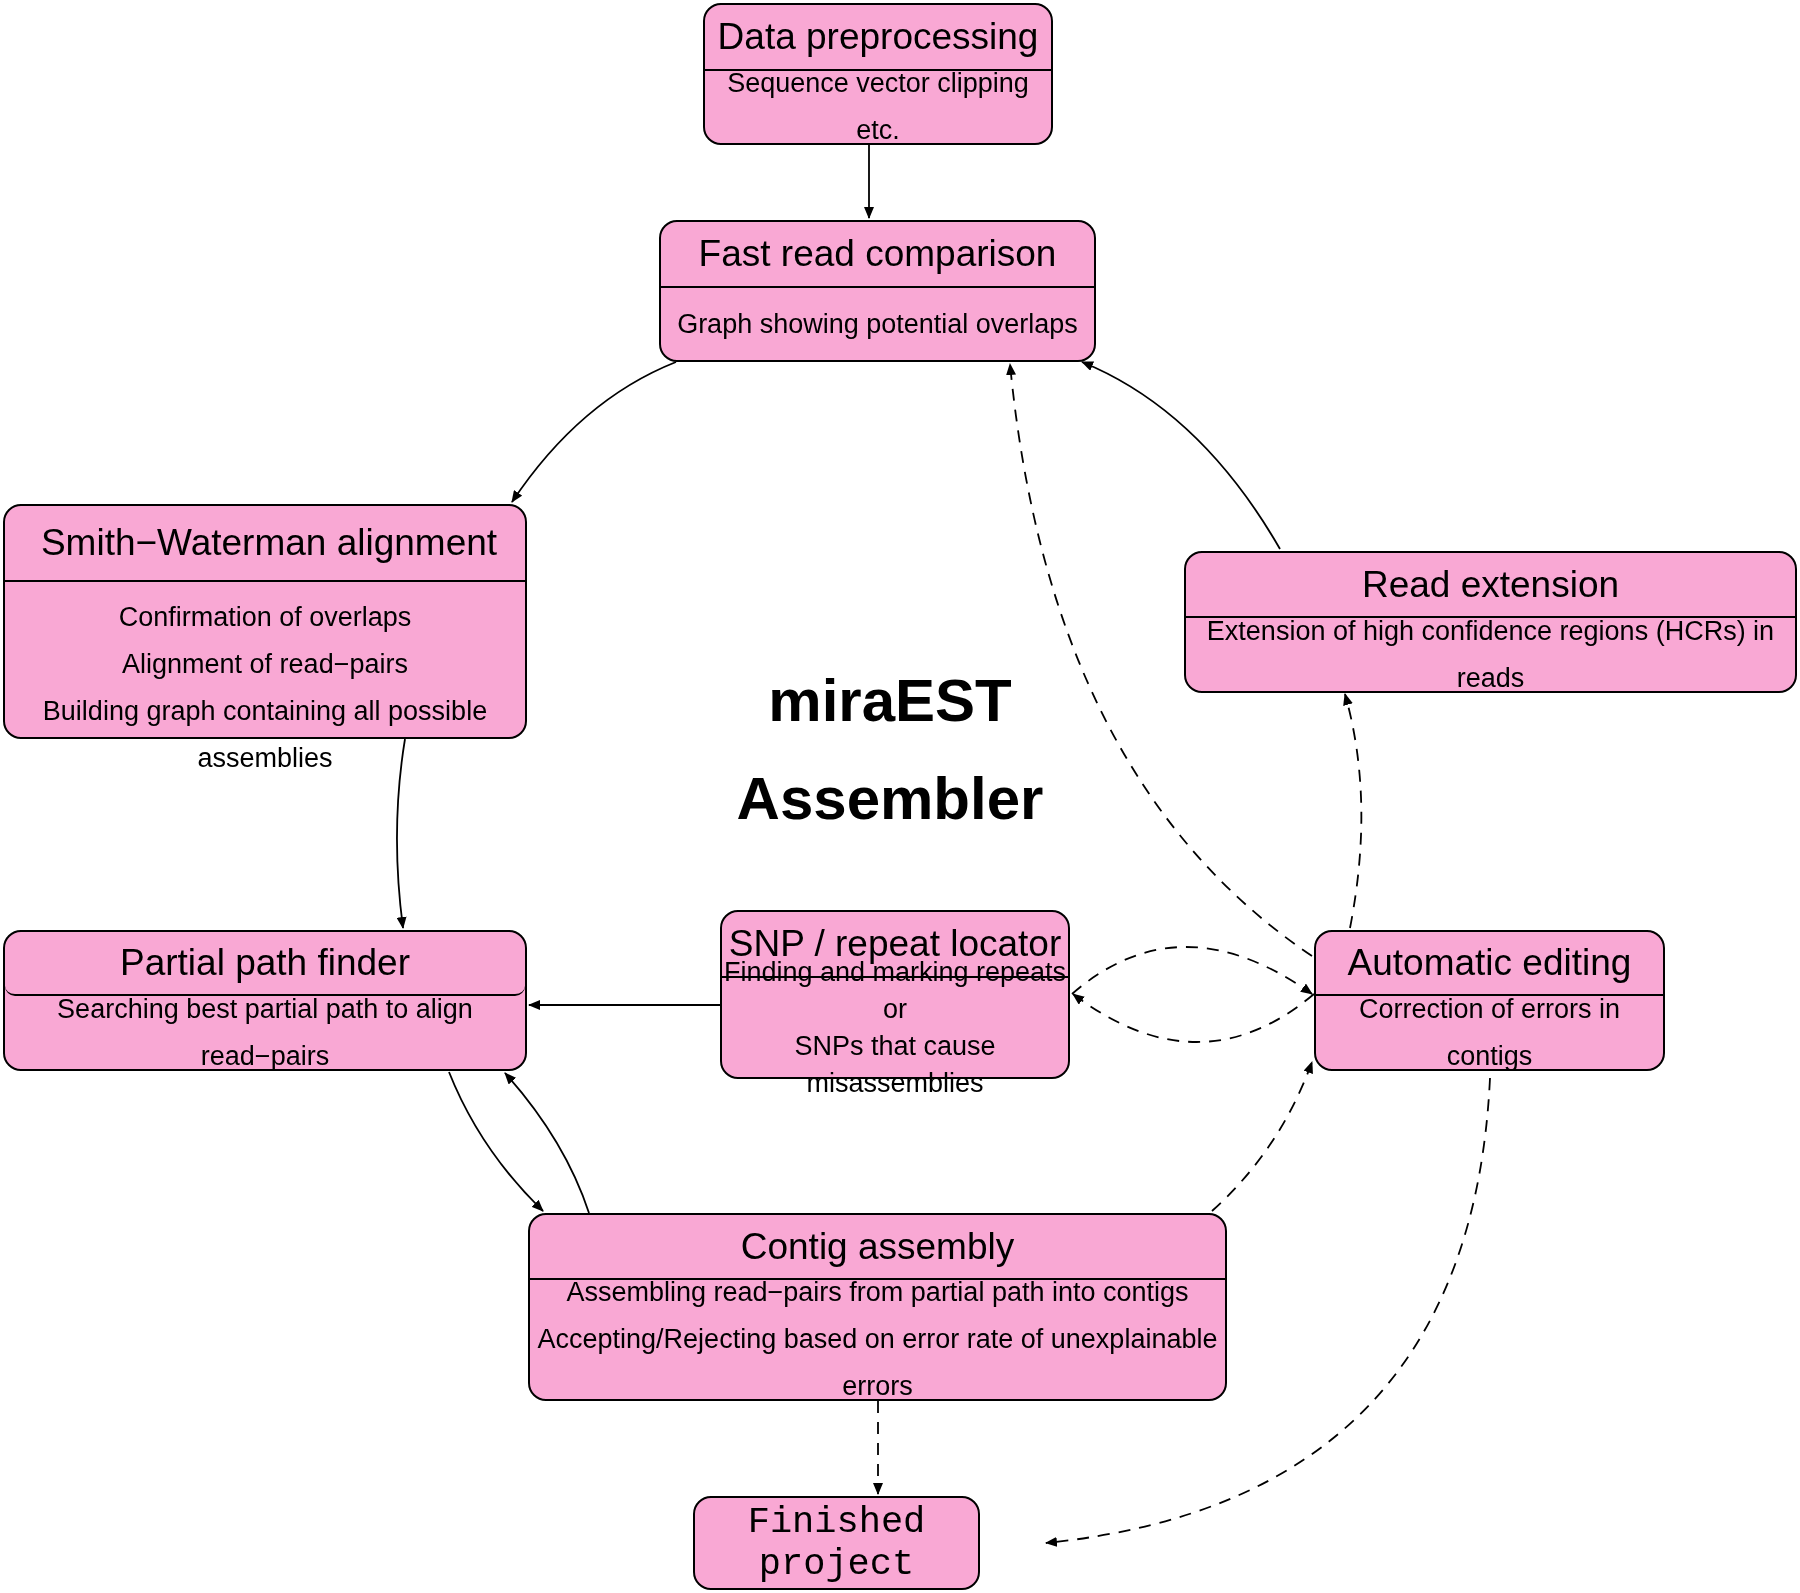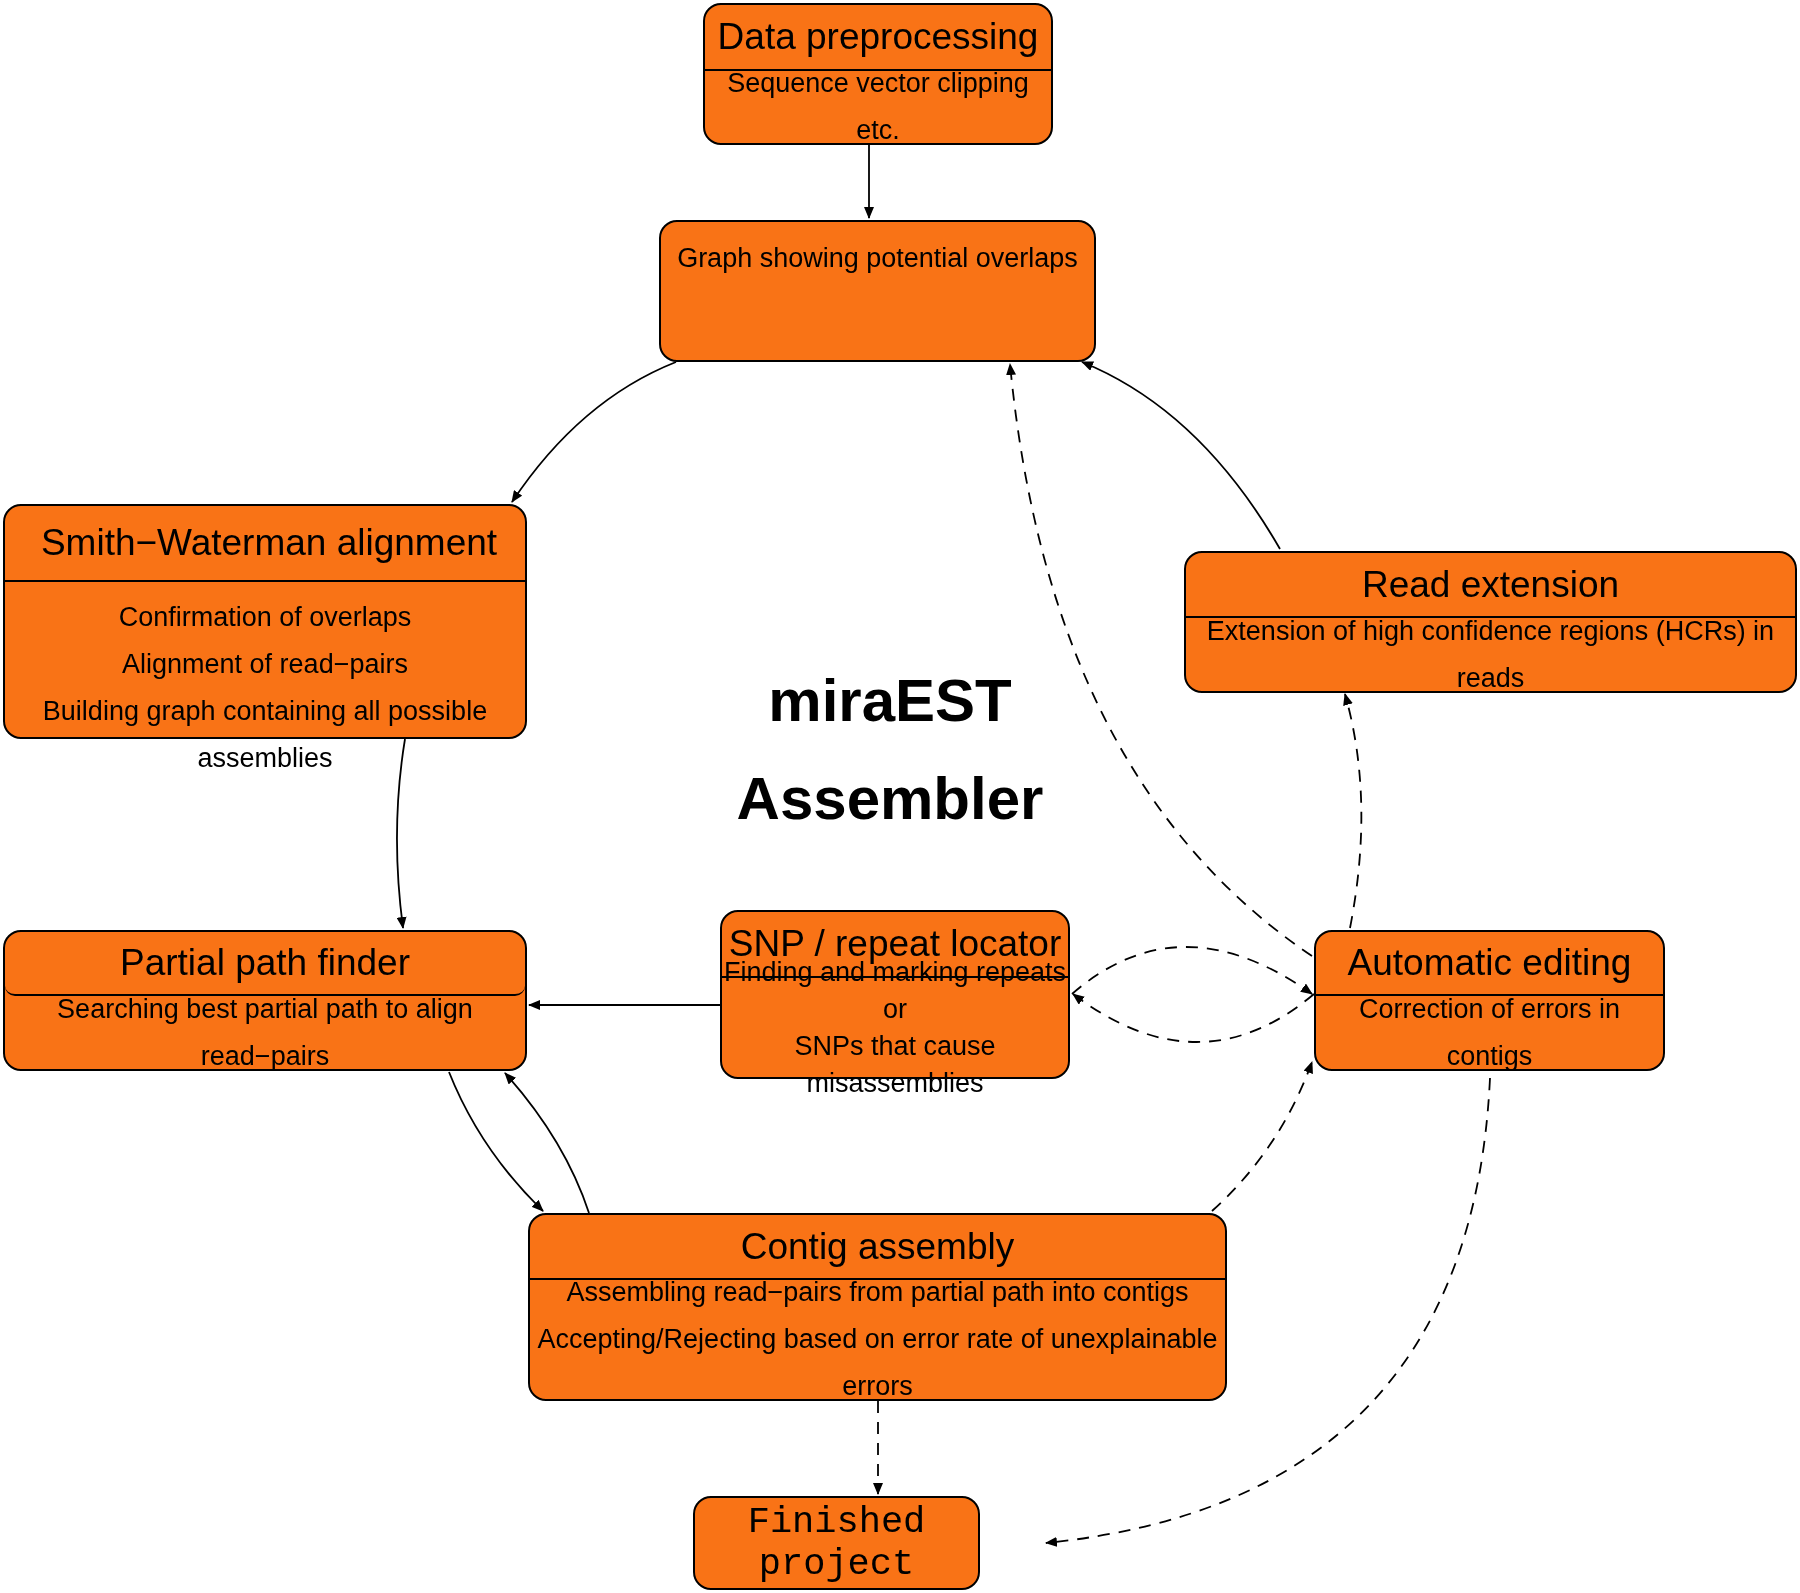--- a/index.html
+++ b/index.html
@@ -1,18 +1,18 @@
 <!DOCTYPE html>
 <html><head>
 <meta charset="utf-8">
 <style>
   html,body{margin:0;padding:0;background:#fff;}
   body{width:1800px;height:1593px;position:relative;overflow:hidden;font-family:"Liberation Sans",sans-serif;color:#000;}
   svg{position:absolute;left:0;top:0;}
-  .node{position:absolute;border:2px solid #000;border-radius:18px;background:#f97316;box-sizing:border-box;}
+  .node{position:absolute;border:2px solid #000;border-radius:18px;background:#f9a8d4;box-sizing:border-box;}
   .node .hdr{text-align:center;font-size:37px;box-sizing:border-box;border-bottom:2px solid #000;display:flex;align-items:center;justify-content:center;}
   .node .body{text-align:center;font-size:27px;display:flex;flex-direction:column;justify-content:center;align-items:center;}
   .node .body div{line-height:47px;}
   .node.tight .body div{line-height:37px;}
   .node.solo .hdr{border-bottom:none;height:100%;}
   .title{position:absolute;left:4px;width:1772px;text-align:center;font-weight:bold;font-size:60px;line-height:98px;}
 </style>
 </head>
 <body>
 
@@ -43,20 +43,21 @@
 </svg>
 
 <div class="node" style="left:703px;top:3px;width:350px;height:142px;">
   <div class="hdr" style="height:66px;">Data preprocessing</div>
   <div class="body" style="height:72px;">
       <div>Sequence vector clipping etc.</div>
     </div>
 </div>
 
 <div class="node" style="left:659px;top:220px;width:437px;height:142px;">
+  <div class="hdr" style="height:66px;">Fast read comparison</div>
   <div class="body" style="height:72px;">
       <div>Graph showing potential overlaps</div>
     </div>
 </div>
 
 <div class="node" style="left:3px;top:504px;width:524px;height:235px;">
   <div class="hdr" style="height:76px;padding-left:8px;">Smith−Waterman alignment</div>
   <div class="body" style="height:212px;">
     <div>Confirmation of overlaps</div>
     <div>Alignment of read−pairs</div>

